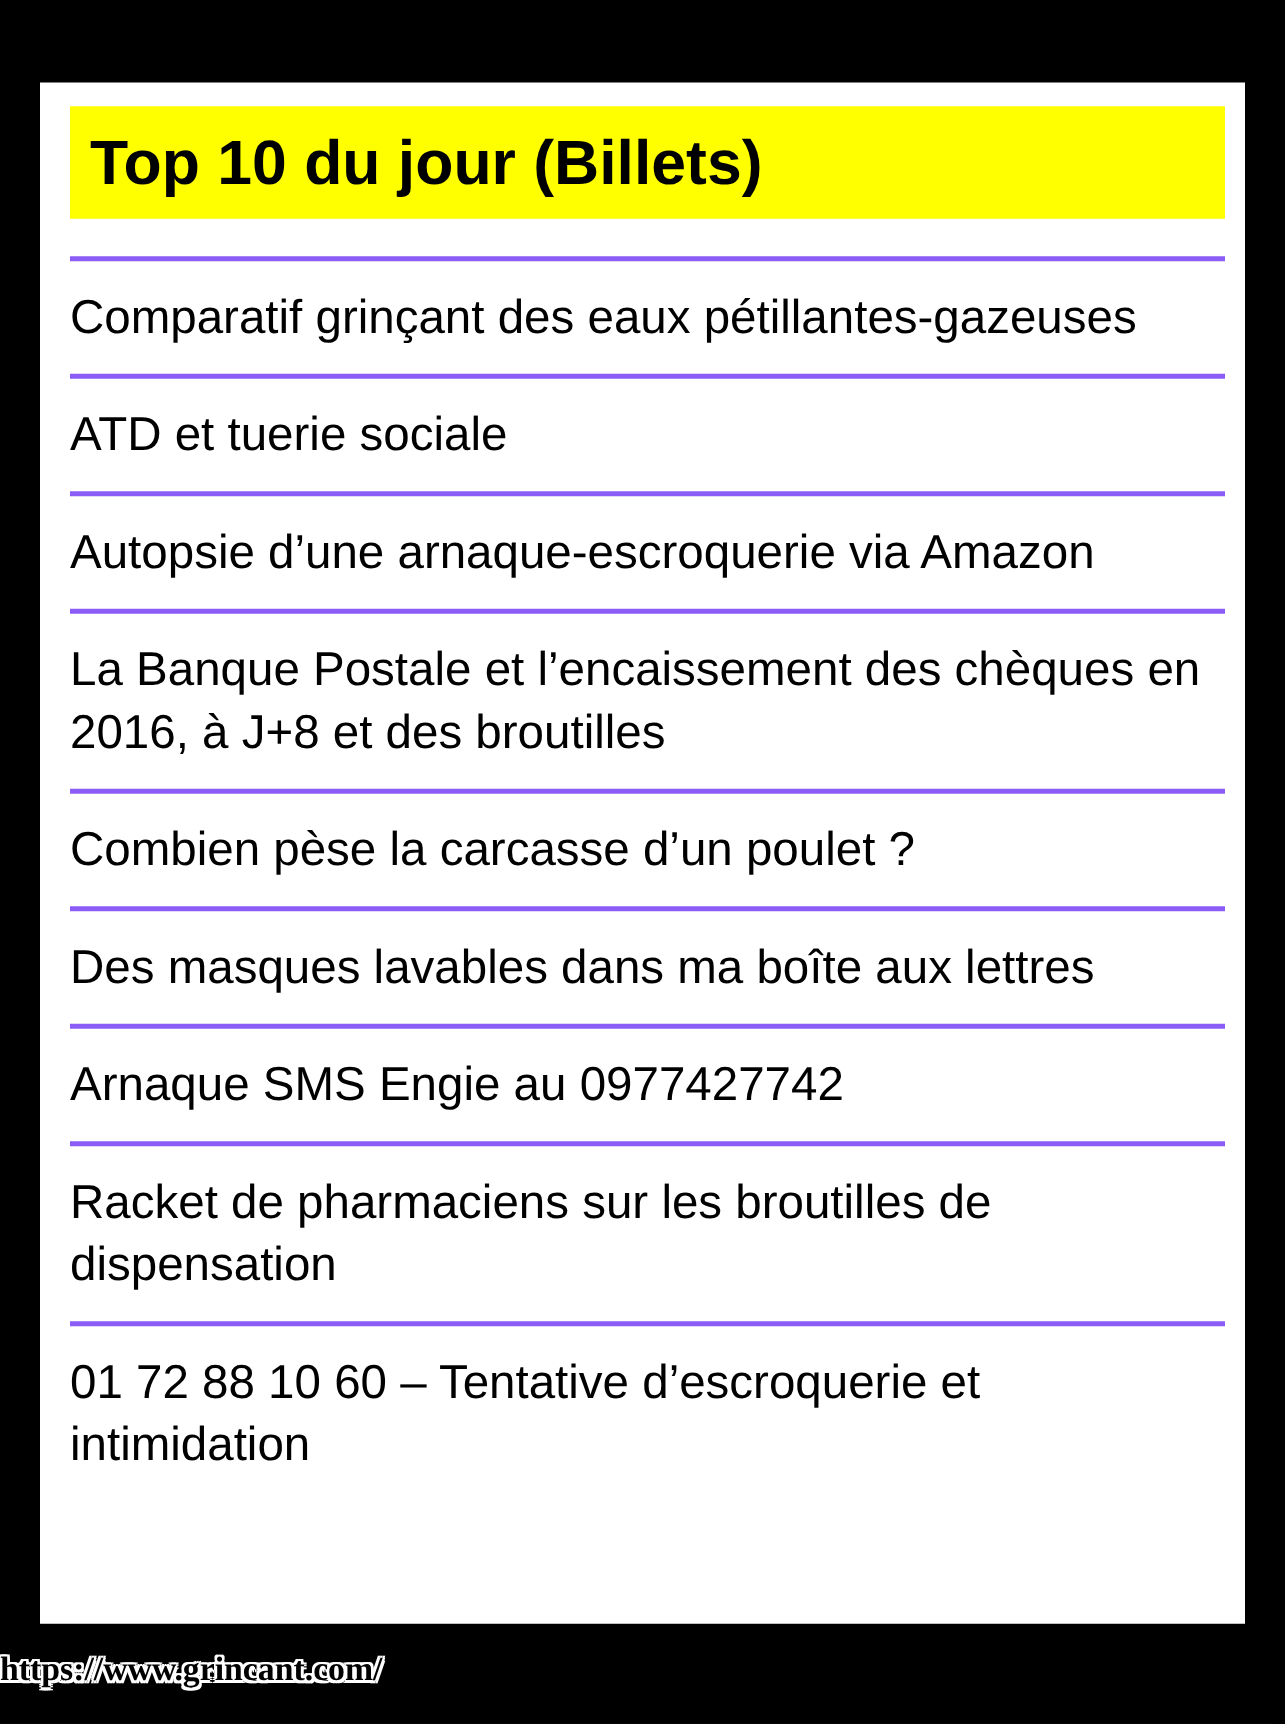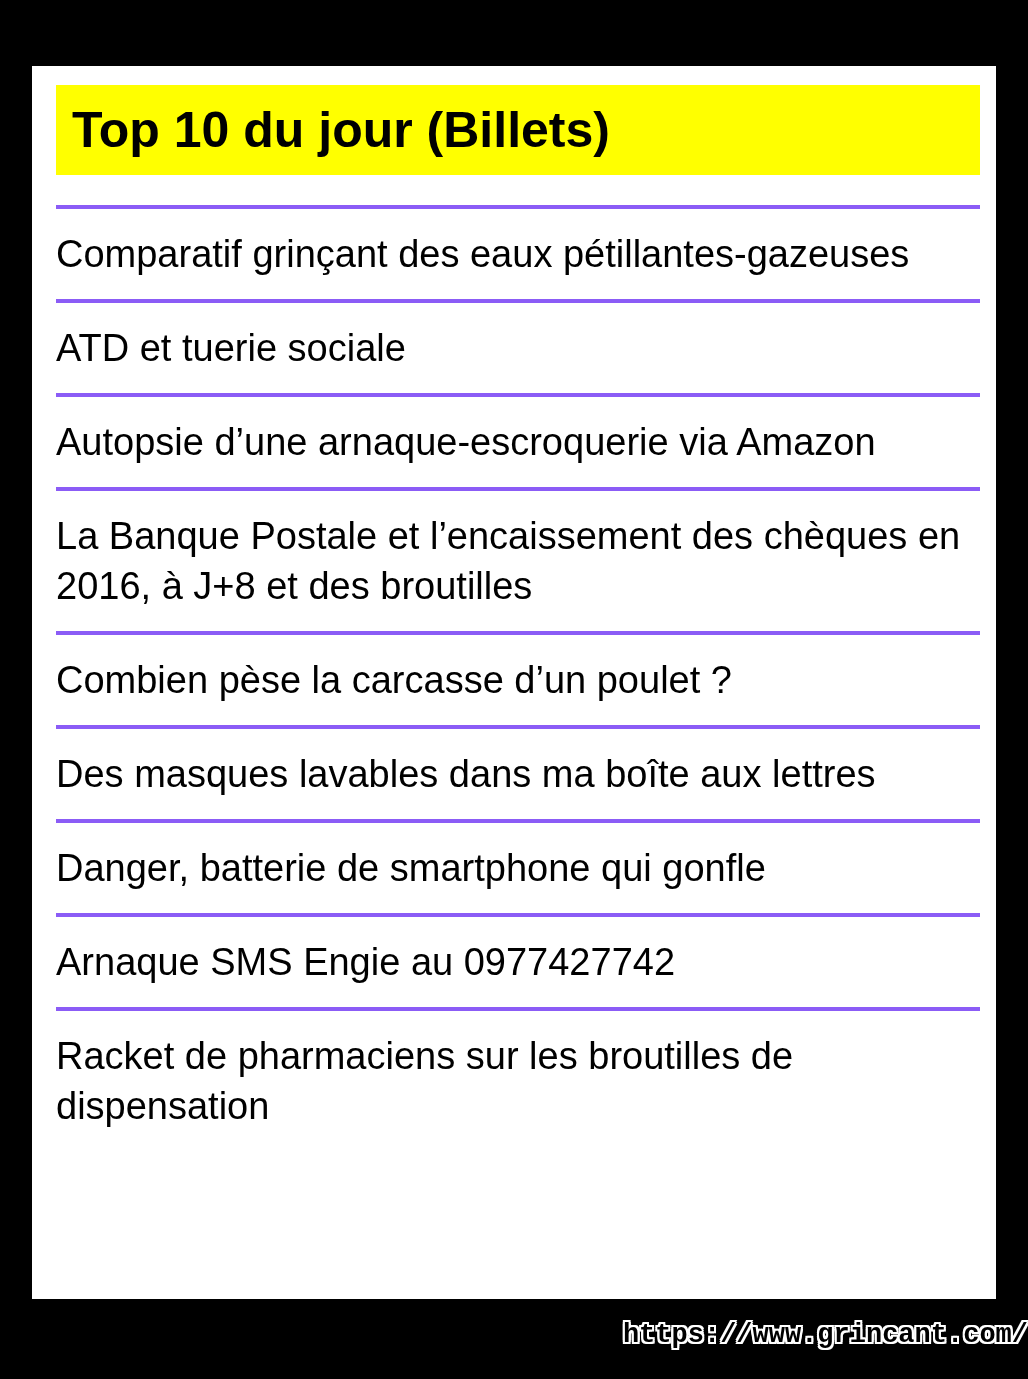--- a/index.html
+++ b/index.html
@@ -49,22 +49,22 @@
     font-size: 38px;
     line-height: 50px;
     color: #000000;
     cursor: pointer;
   }
   .footer-url {
     position: absolute;
     left: 0;
     right: 0;
     top: 1320px;
-    text-align: right;
-    font-family: Liberation Mono, monospace;
+    text-align: left;
+    font-family: Liberation Serif, serif;
     font-size: 27px;
     font-weight: bold;
     color: #000000;
     letter-spacing: 0px;
     text-shadow:
       -2px -2px 0 #ffffff,  2px -2px 0 #ffffff,
       -2px  2px 0 #ffffff,  2px  2px 0 #ffffff,
       -2px  0   0 #ffffff,  2px  0   0 #ffffff,
        0   -2px 0 #ffffff,  0    2px 0 #ffffff;
     cursor: pointer;
@@ -76,19 +76,19 @@
 <div class="stage">
   <div class="card">
     <h2 class="title">Top 10 du jour (Billets)</h2>
     <ul class="list">
         <li class="item">Comparatif grinçant des eaux pétillantes-gazeuses</li>
         <li class="item">ATD et tuerie sociale</li>
         <li class="item">Autopsie d’une arnaque-escroquerie via Amazon</li>
         <li class="item">La Banque Postale et l’encaissement des chèques en 2016, à J+8 et des broutilles</li>
         <li class="item">Combien pèse la carcasse d’un poulet ?</li>
         <li class="item">Des masques lavables dans ma boîte aux lettres</li>
-        <li class="item">Danger, batterie de smartphone qui gonfle</li>
         <li class="item">Arnaque SMS Engie au 0977427742</li>
         <li class="item">Racket de pharmaciens sur les broutilles de dispensation</li>
+        <li class="item">01 72 88 10 60 – Tentative d’escroquerie et intimidation</li>
       </ul>
   </div>
   <div class="footer-url">https://www.grincant.com/</div>
 </div>
 
 </body></html>

